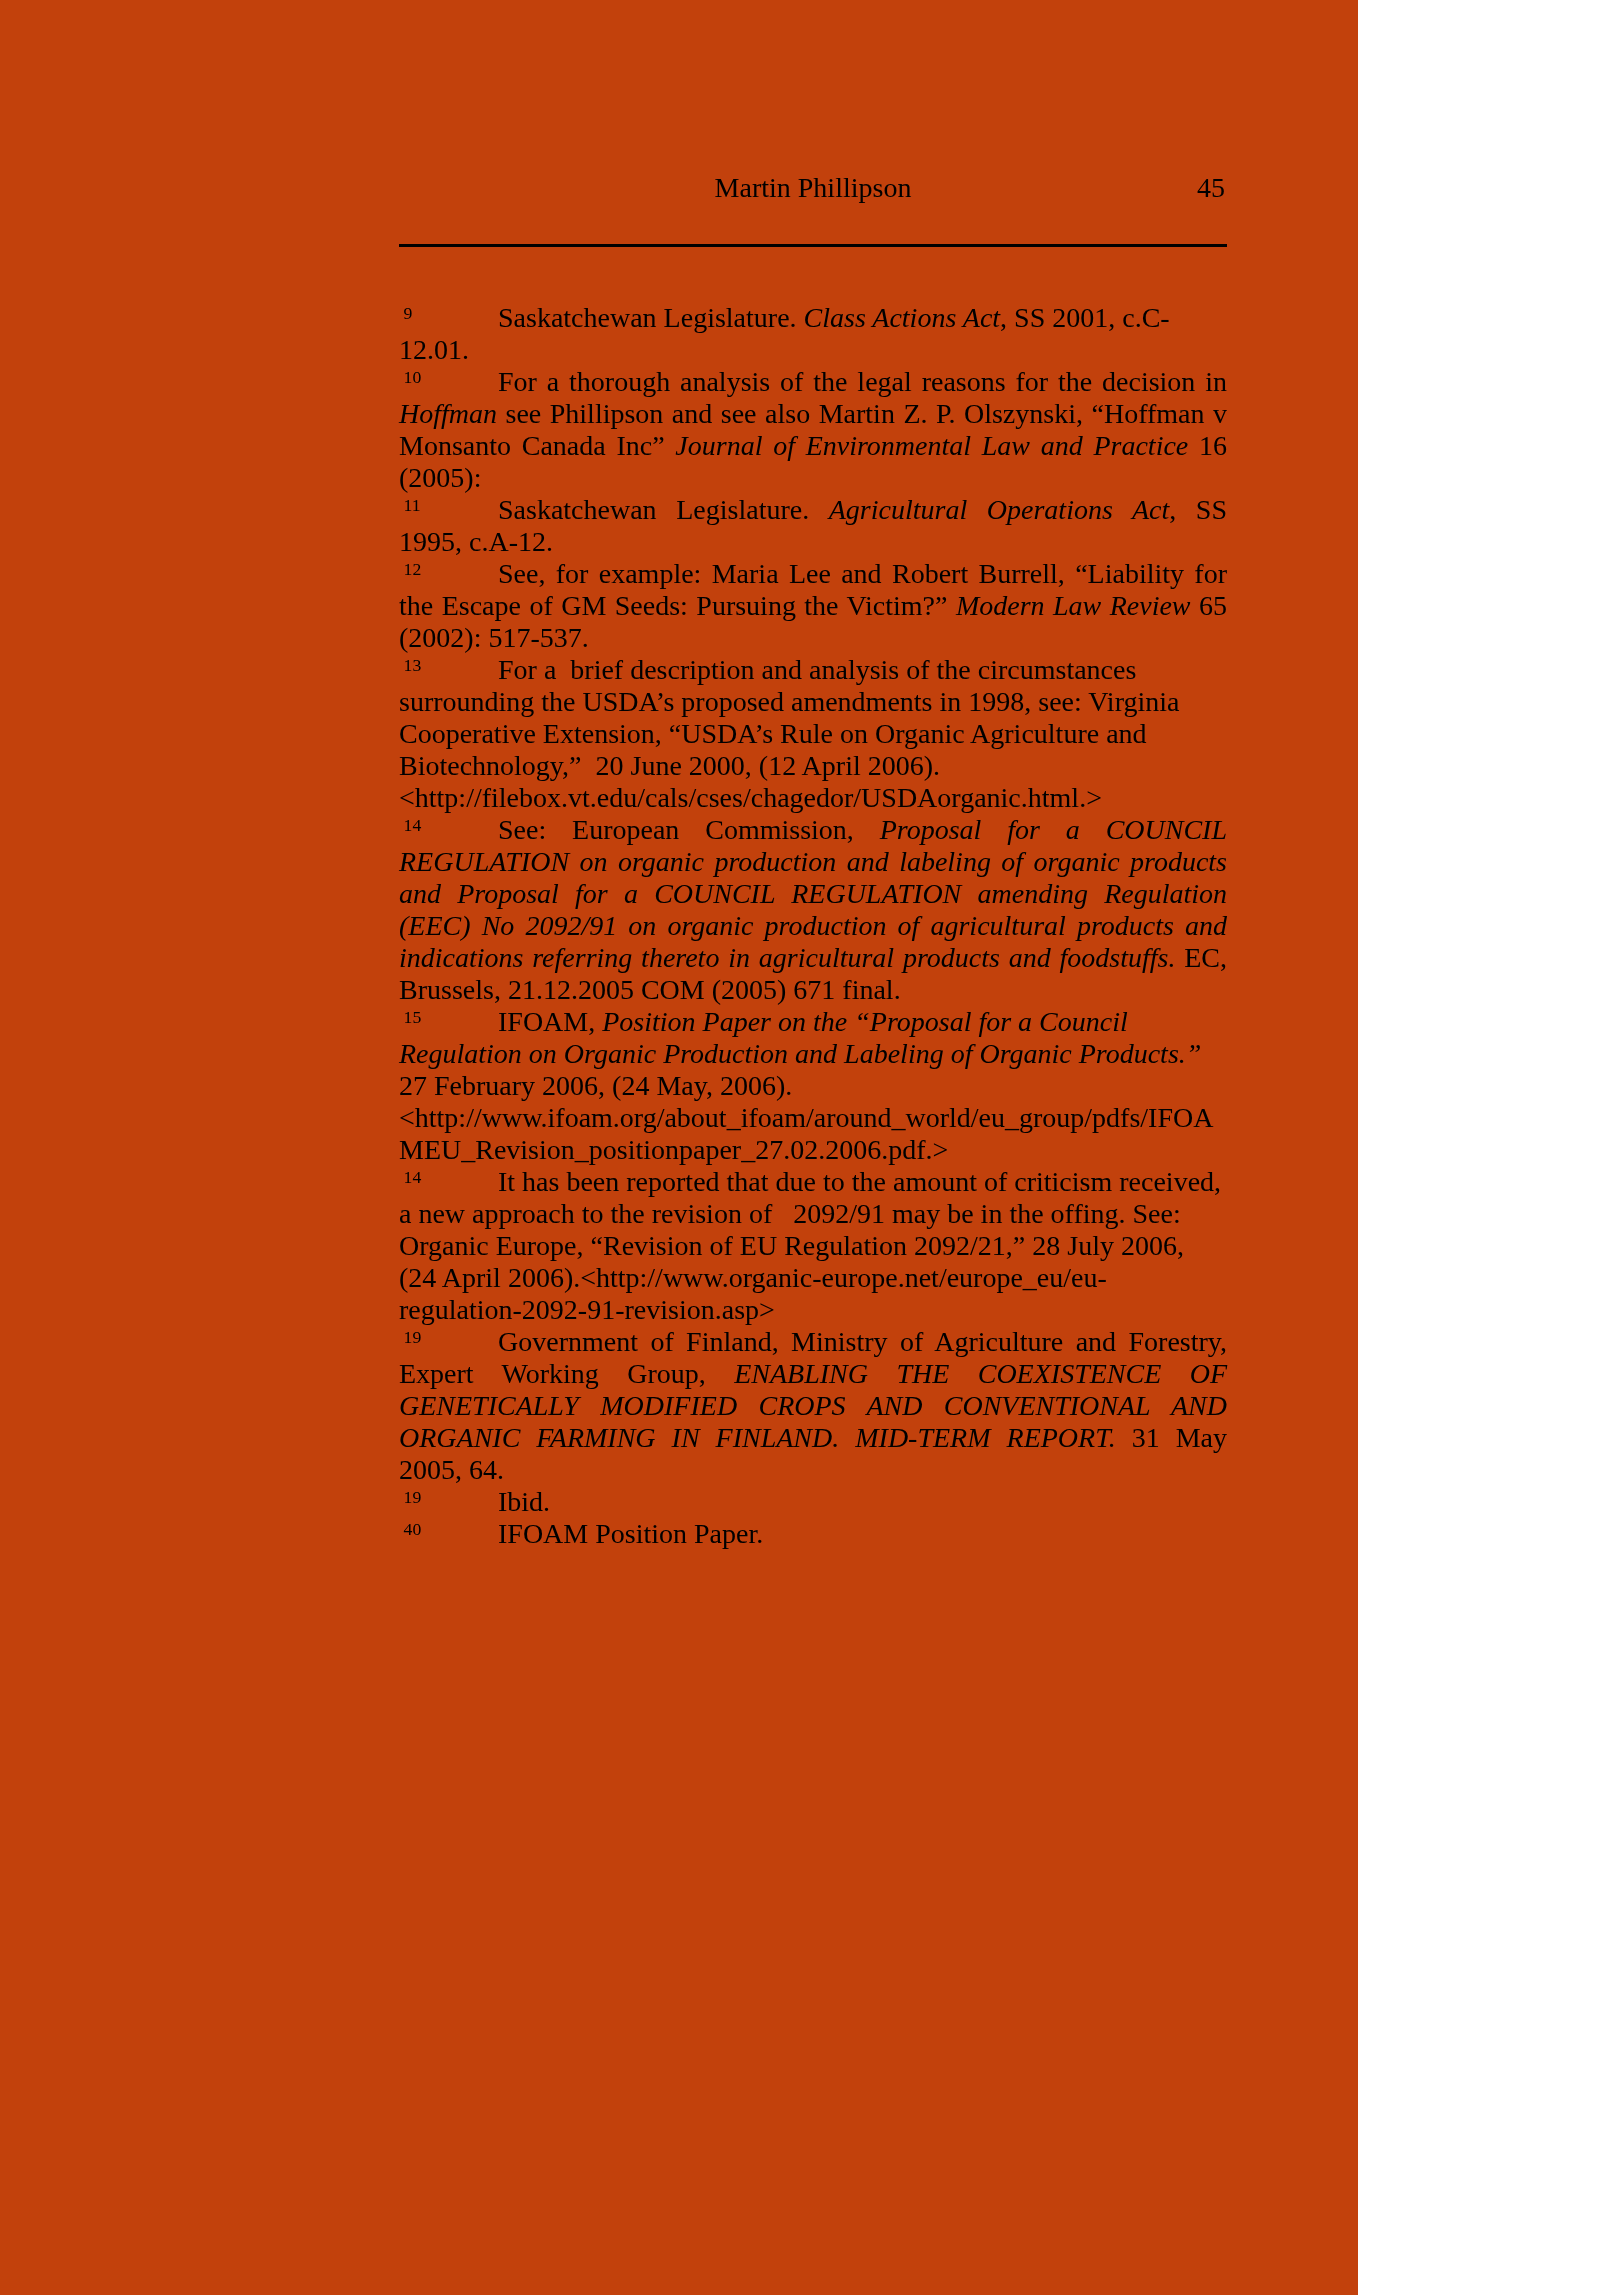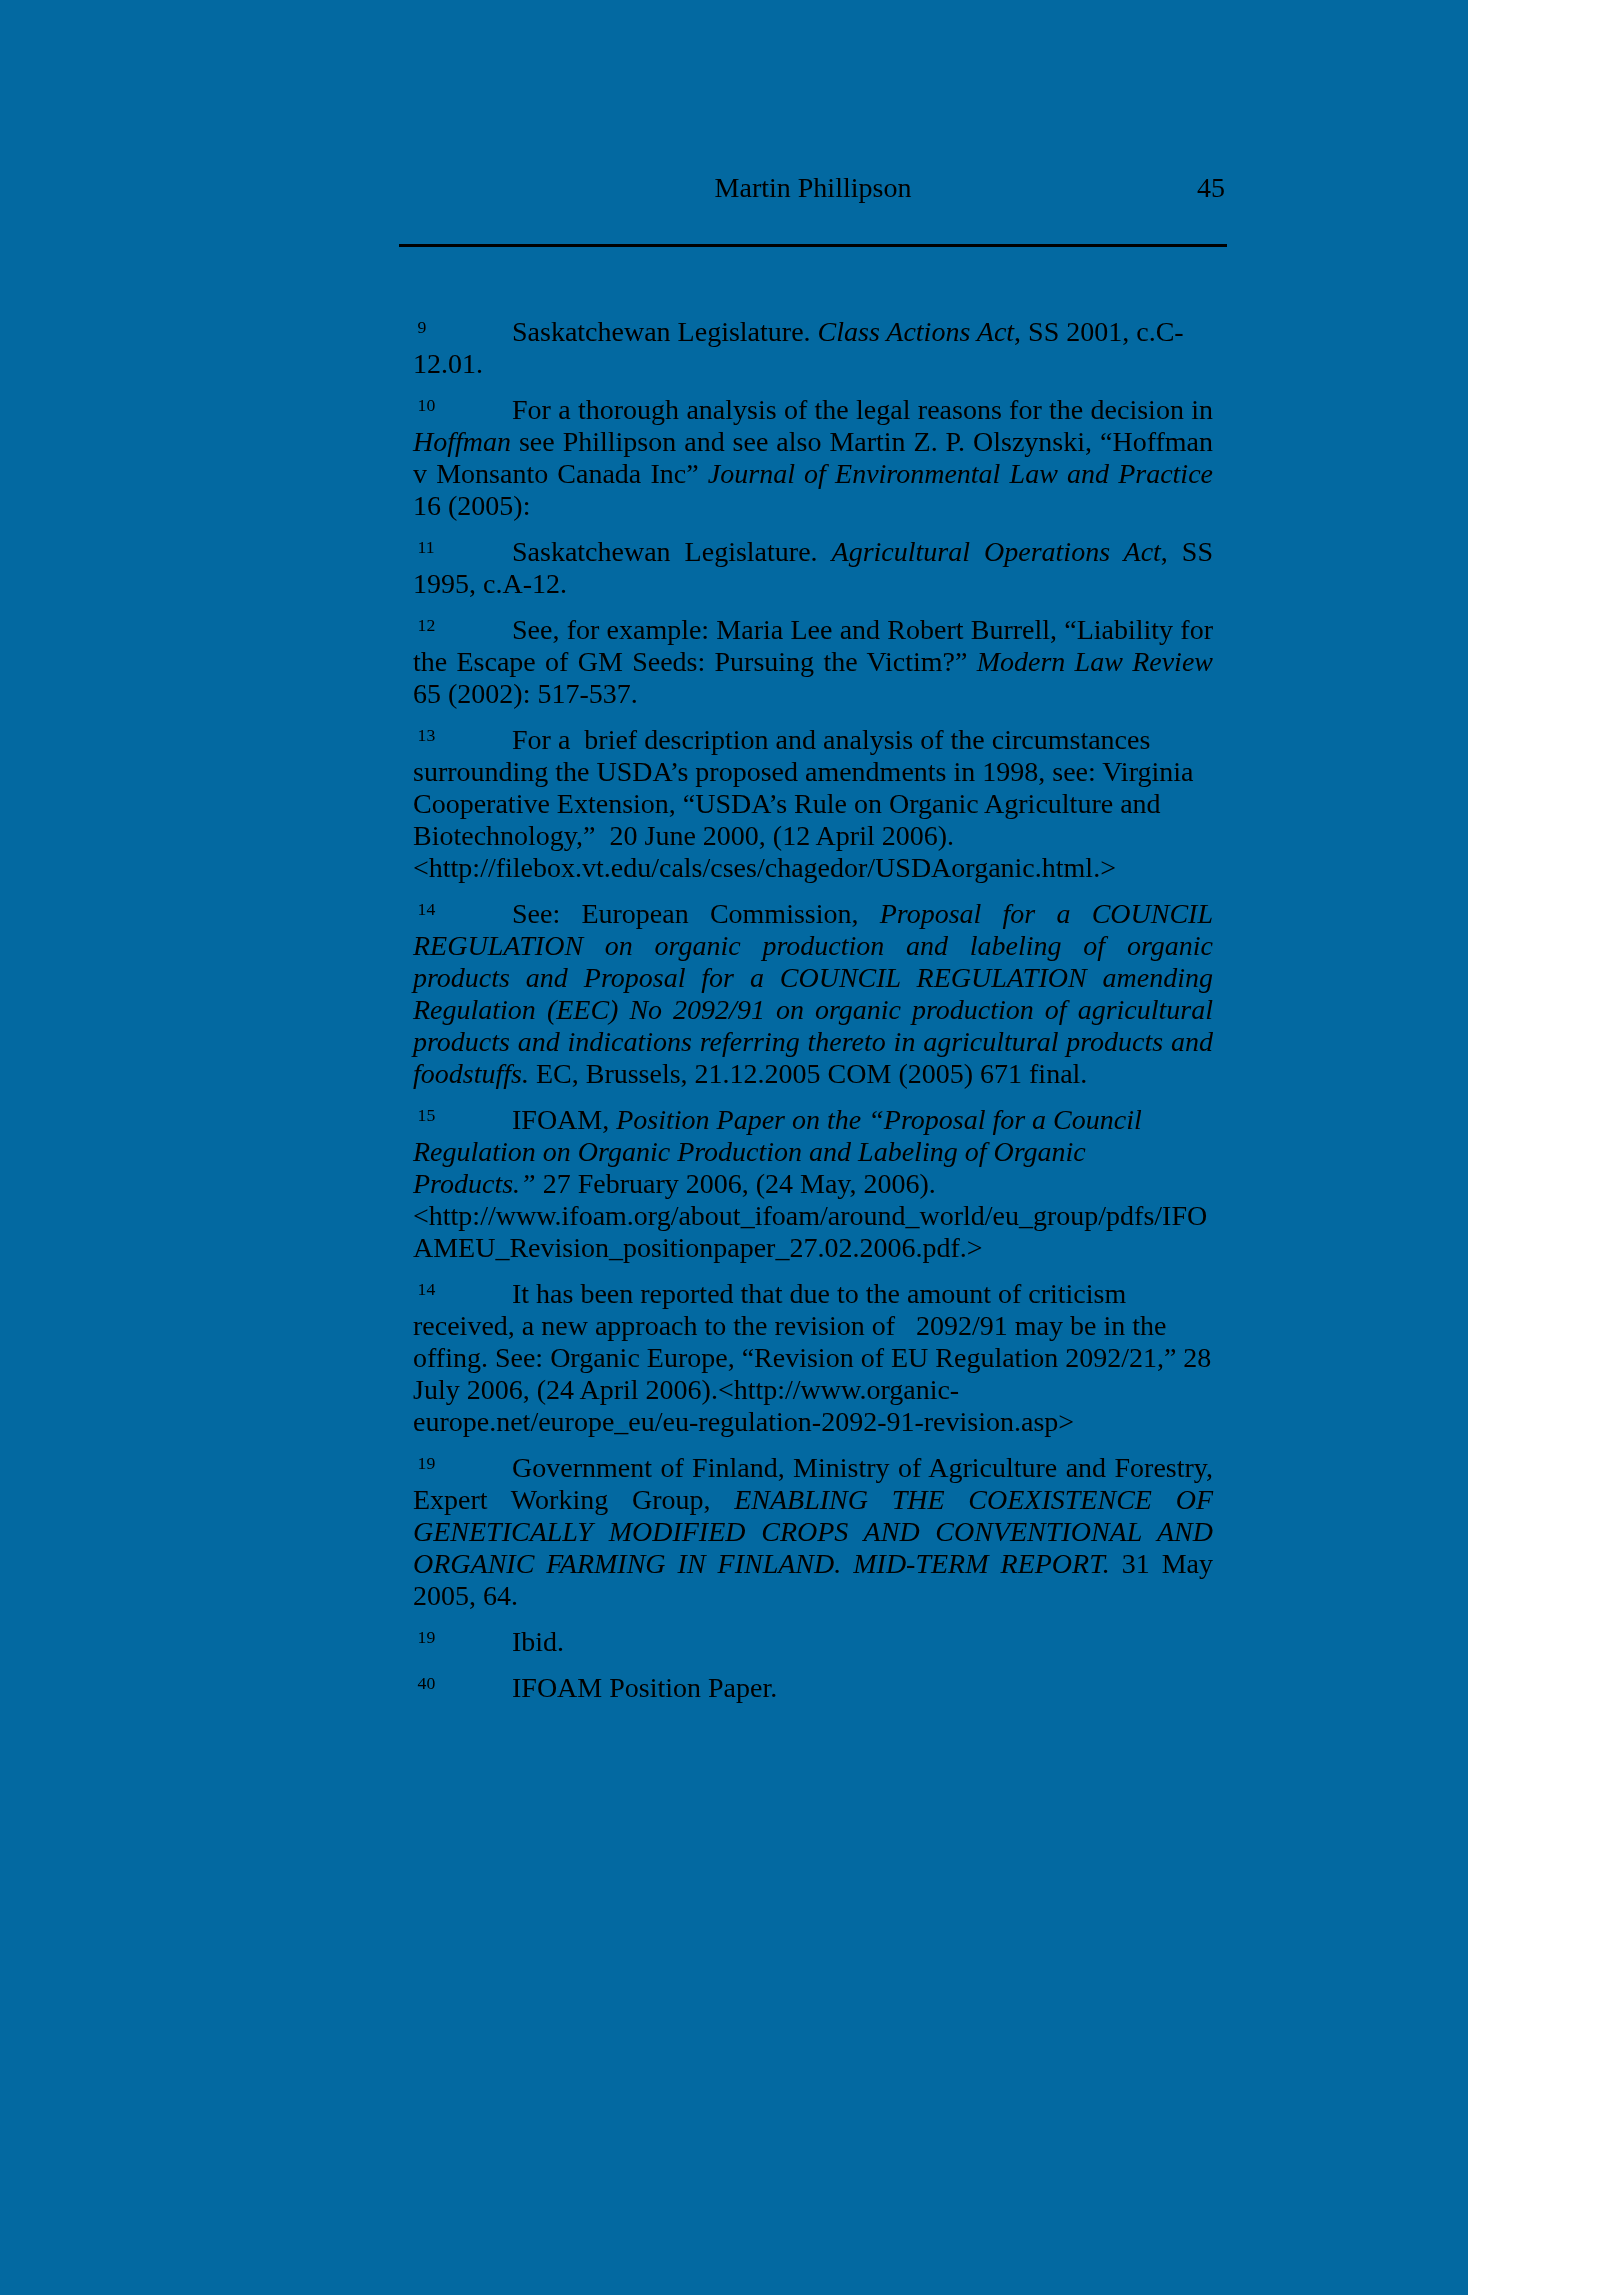--- a/index.html
+++ b/index.html
@@ -1,20 +1,20 @@
 <!DOCTYPE html>
 <html style="font-size:10.5px"><head>
 <meta charset="utf-8">
 <style>
   html, body { margin: 0; padding: 0; background: #ffffff; }
   .page {
     position: relative;
-    width: 1468px;
+    width: 1358px;
     height: 2295px;
-    background: #0369a1;
+    background: #c2410c;
     color: #000000;
     font-family: "Liberation Serif", "DejaVu Serif", serif;
     overflow: hidden;
   }
   .header {
     position: absolute;
     top: 172px;
     left: 399px;
     width: 828px;
     height: 32px;
@@ -41,21 +41,21 @@
   }
   .footnotes {
     position: absolute;
     top: 302px;
     left: 399px;
     width: 828px;
     font-size: 28px;
     line-height: 32px;
   }
   .footnote {
-    margin: 14px;
+    margin: 0;
     padding: 0;
     text-align: left;
     overflow-wrap: anywhere;
   }
   .footnote.justify { text-align: justify; }
   .footnote.pre { white-space: pre-wrap; }
   .fn-num {
     display: inline-block;
     width: 99px;
     box-sizing: border-box;

